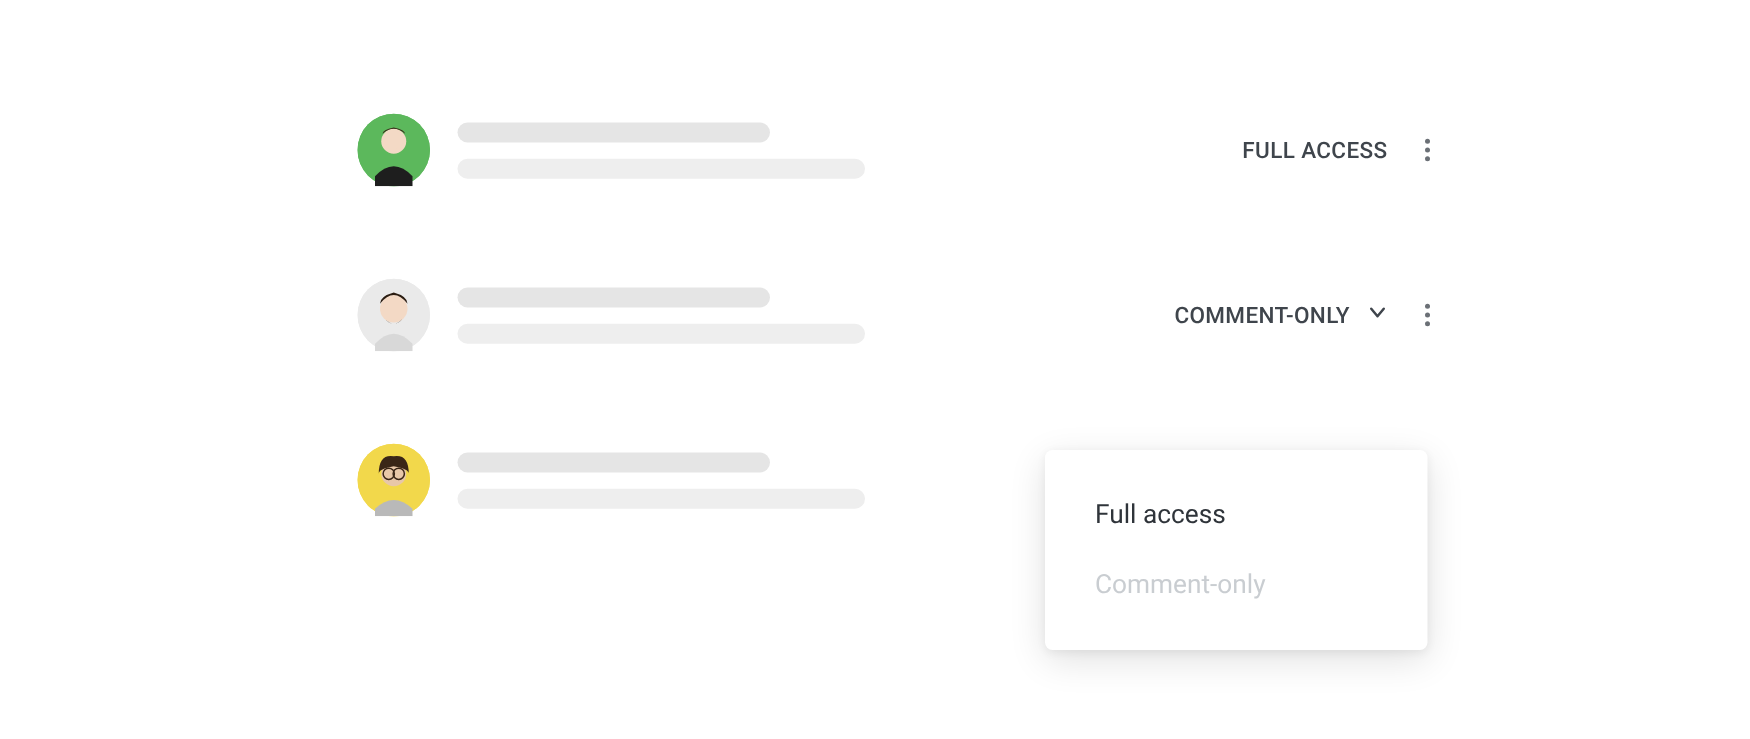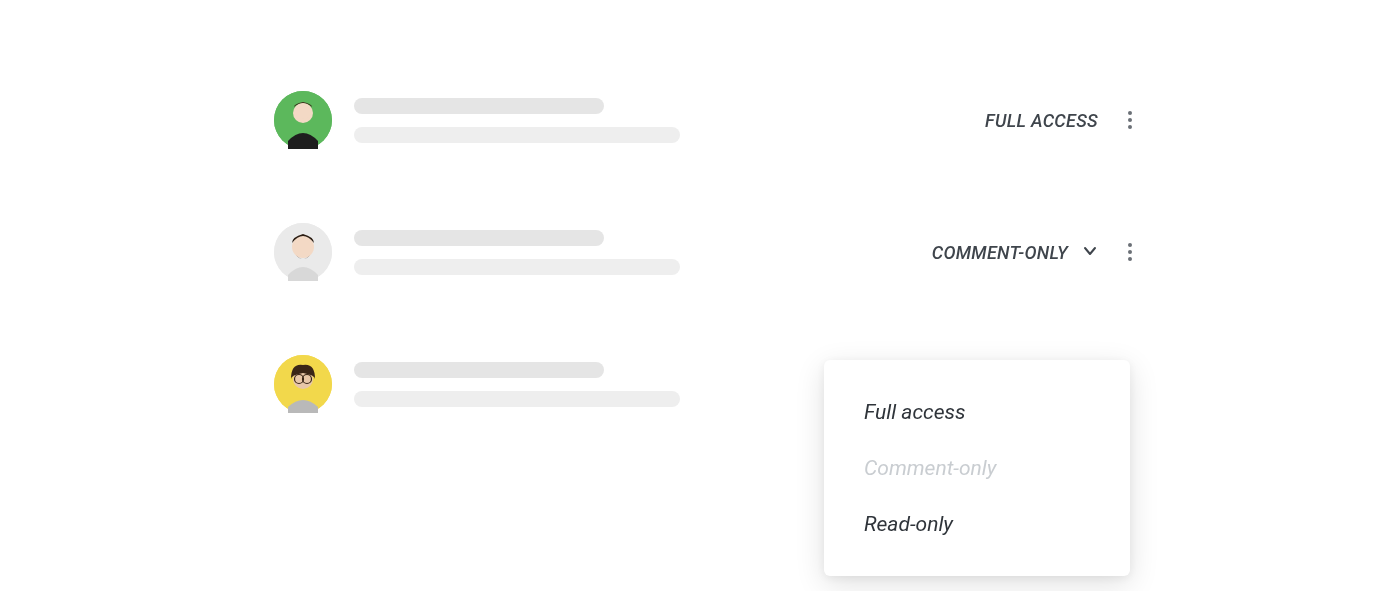--- a/index.html
+++ b/index.html
@@ -5,24 +5,23 @@
     * { box-sizing: border-box; margin: 0; padding: 0; }
     body {
       font-family: -apple-system, BlinkMacSystemFont, "Segoe UI", Roboto, Helvetica, Arial, sans-serif;
       background: #fff;
       width: 1400px;
       height: 591px;
       position: relative;
     }
     .container {
       position: absolute;
-      left: 274px;
+      left: 286px;
       top: 90px;
       width: 860px;
-      font-style: italic;
     }
     .user-row {
       display: flex;
       align-items: center;
       margin-bottom: 72px;
       position: relative;
       height: 60px;
     }
     .avatar {
       width: 58px;
@@ -175,16 +174,15 @@
     </div>
     <div class="info">
       <div class="line1"></div>
       <div class="line2"></div>
     </div>
   </div>
 
   <div class="dropdown">
     <div class="dropdown-item">Full access</div>
     <div class="dropdown-item disabled">Comment-only</div>
-    <div class="dropdown-item">Read-only</div>
   </div>
 
 </div>
 
 </body></html>

